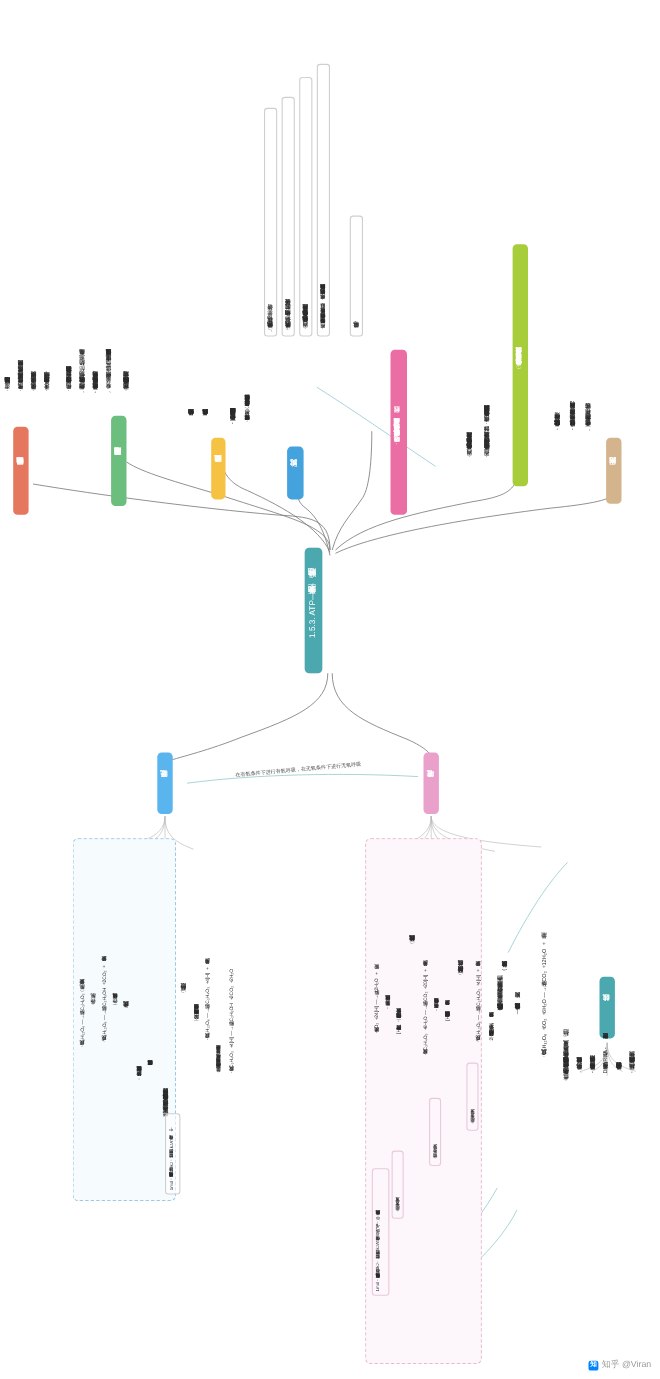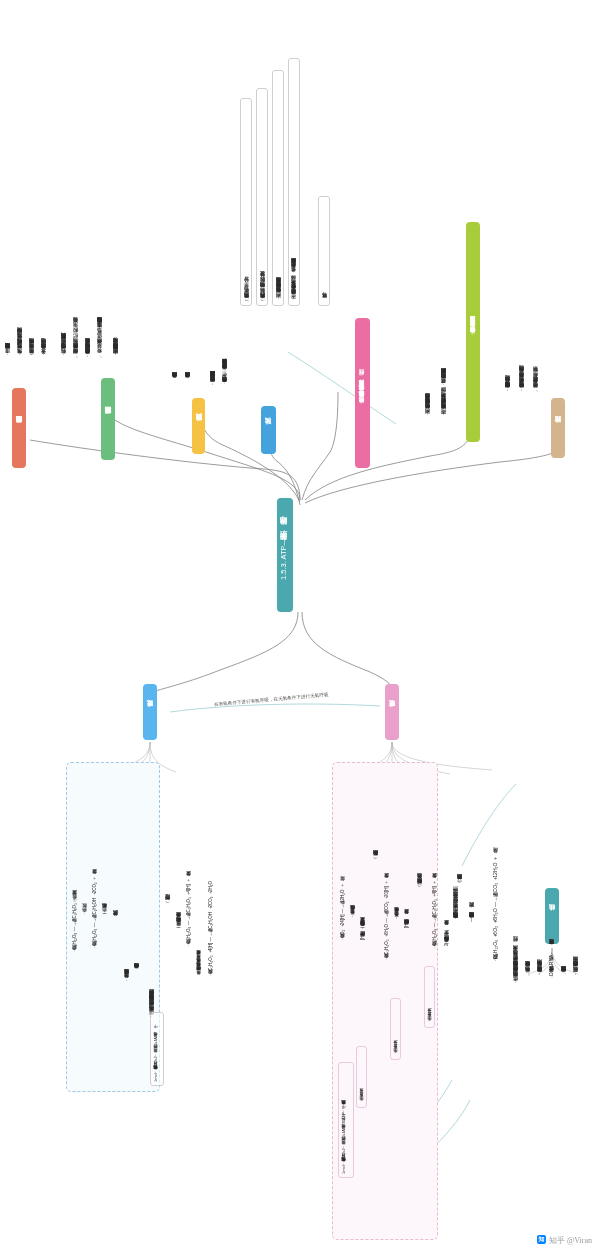--- a/index.html
+++ b/index.html
@@ -78,21 +78,21 @@
   #links path { fill: none; stroke: #7a7a7a; stroke-width: .75; }
   #links path.thin { stroke: #b9b9b9; stroke-width: .6; }
   #links path.accent { stroke: #8fc7cc; stroke-width: .7; }
 
   
   .watermark {
     position: absolute;
     right: 8px; bottom: 8px;
     font-size: 8px;
     color: #9b9b9b;
-    display: flex; align-items: flex-start; gap: 3px; font-family: Liberation Serif, serif;
+    display: flex; align-items: flex-end; gap: 3px;
   }
   .wm-logo {
     display:inline-block; width:9px; height:9px; border-radius:2px;
     background:#0084ff; color:#fff; font-size:6px; line-height:9px;
     text-align:center; font-weight:bold;
   }
 </style>
 </head>
 <body>
 

